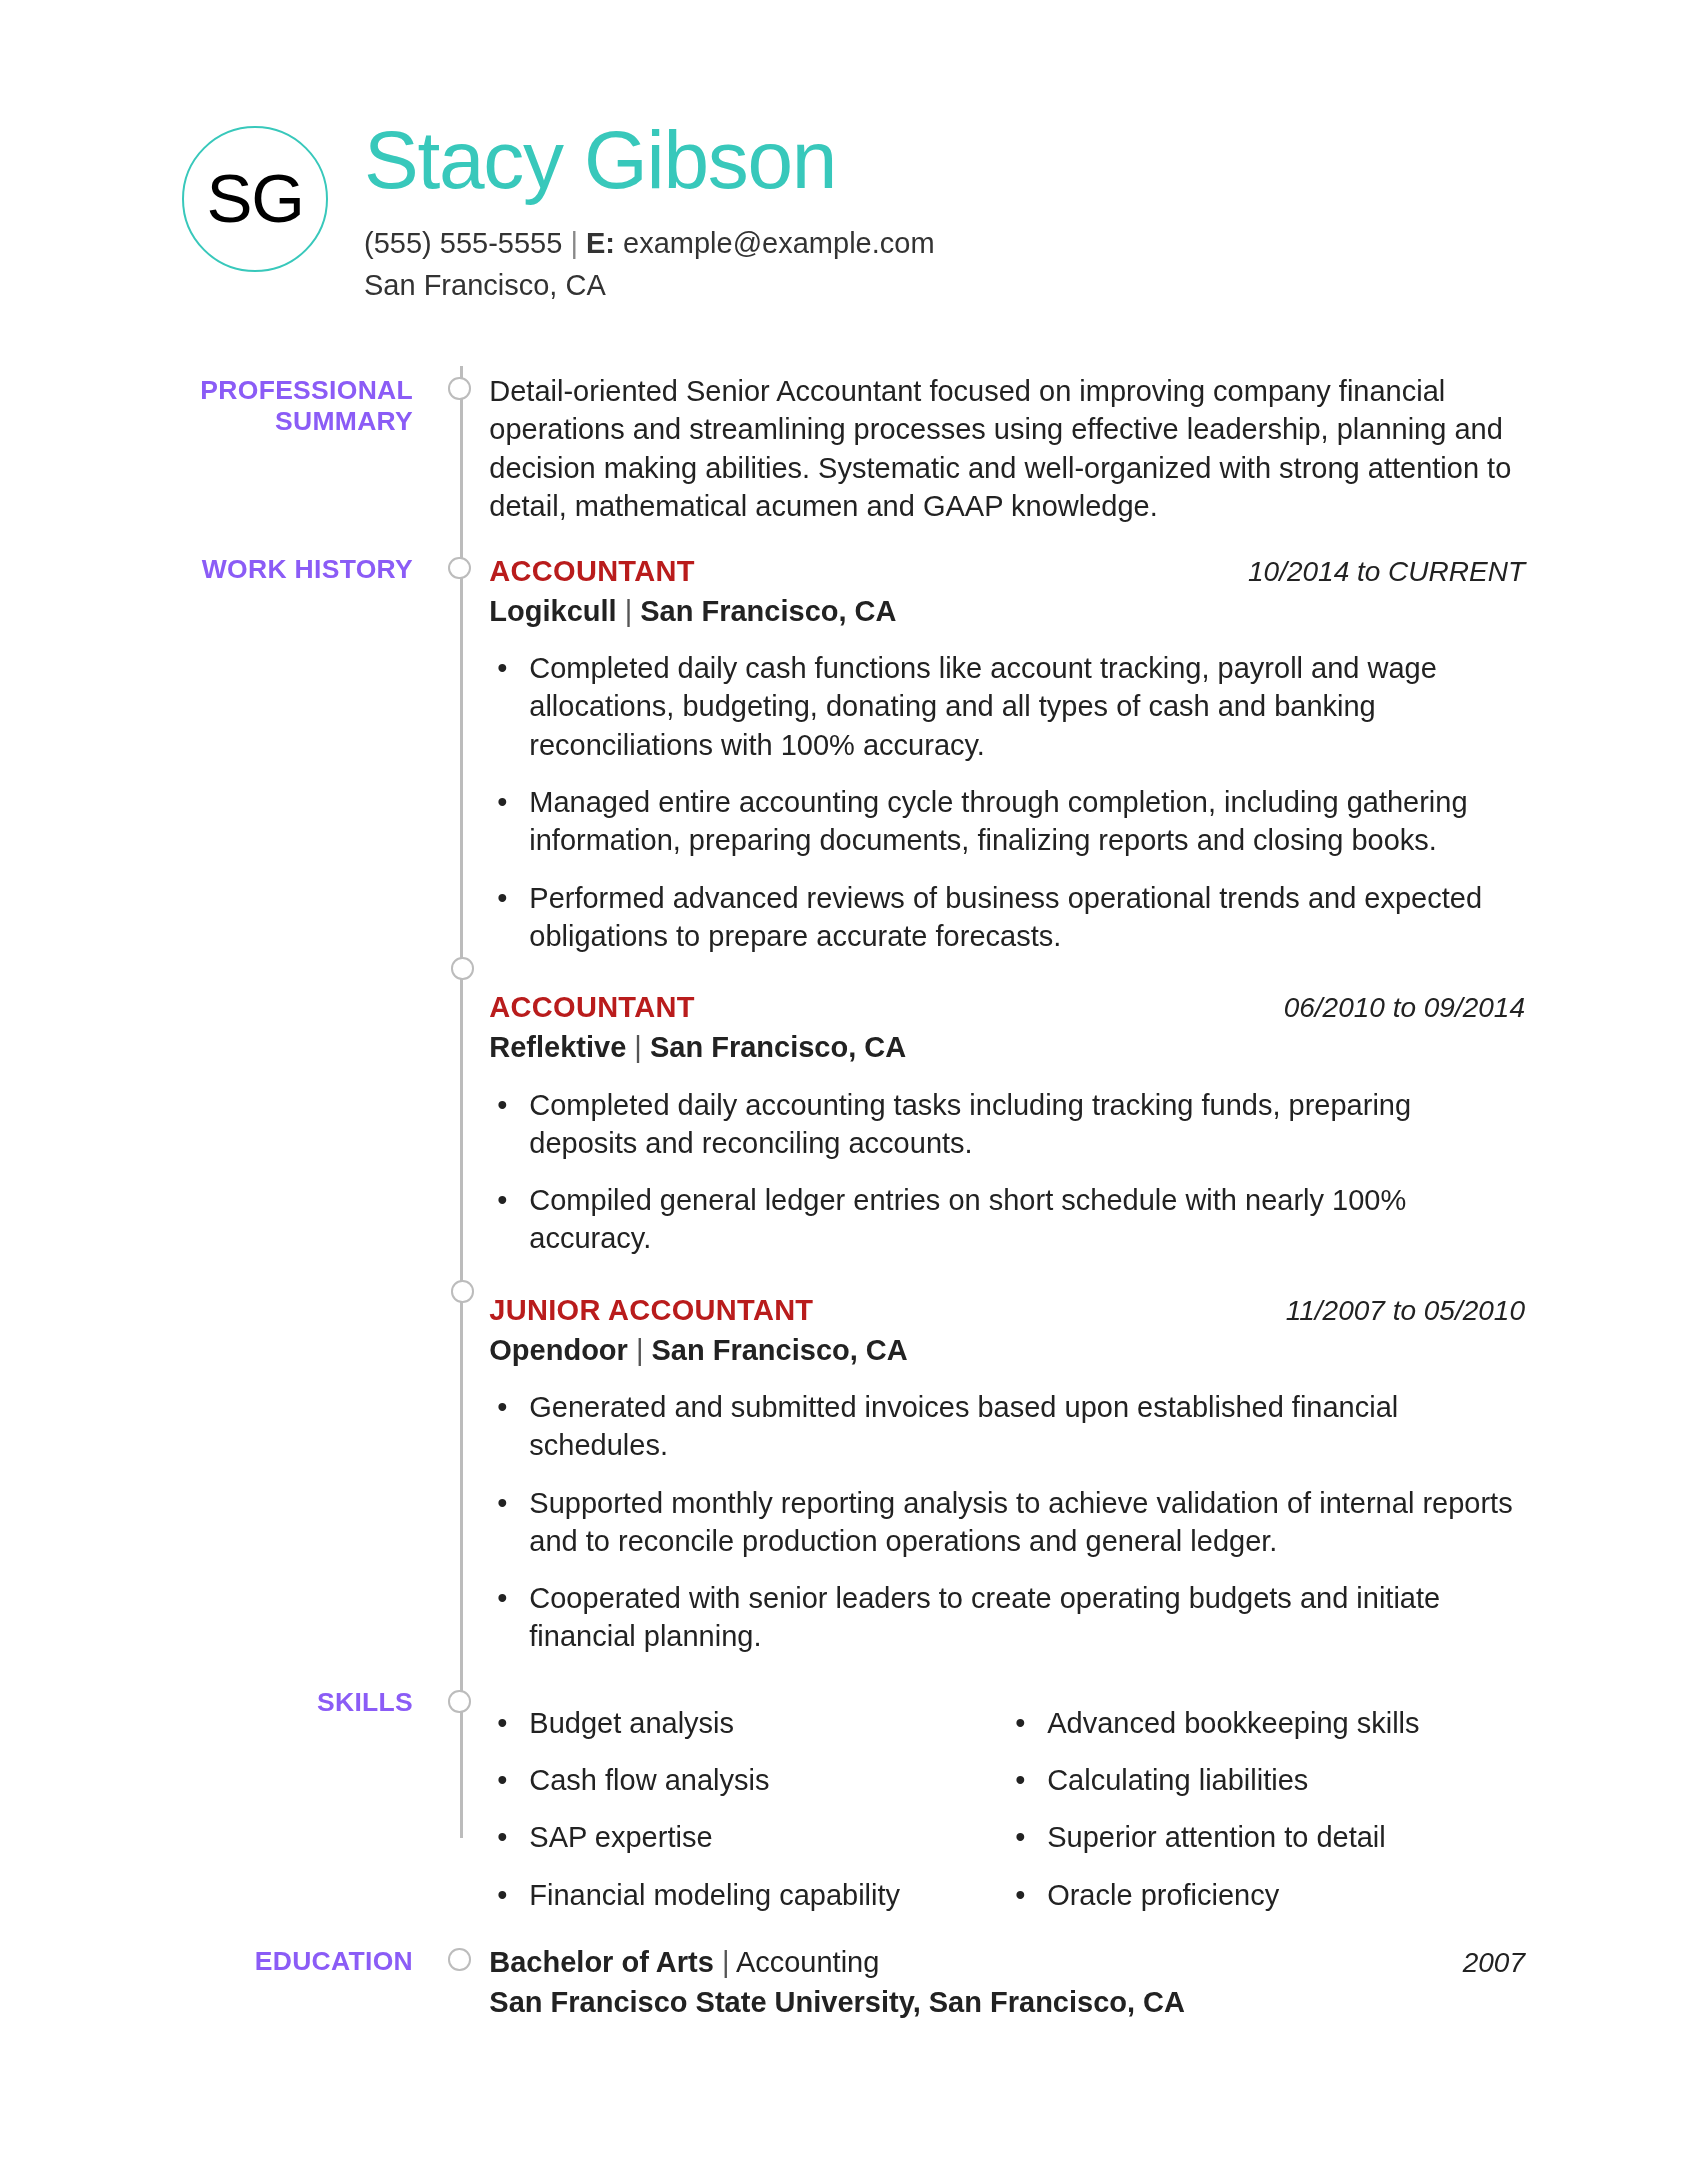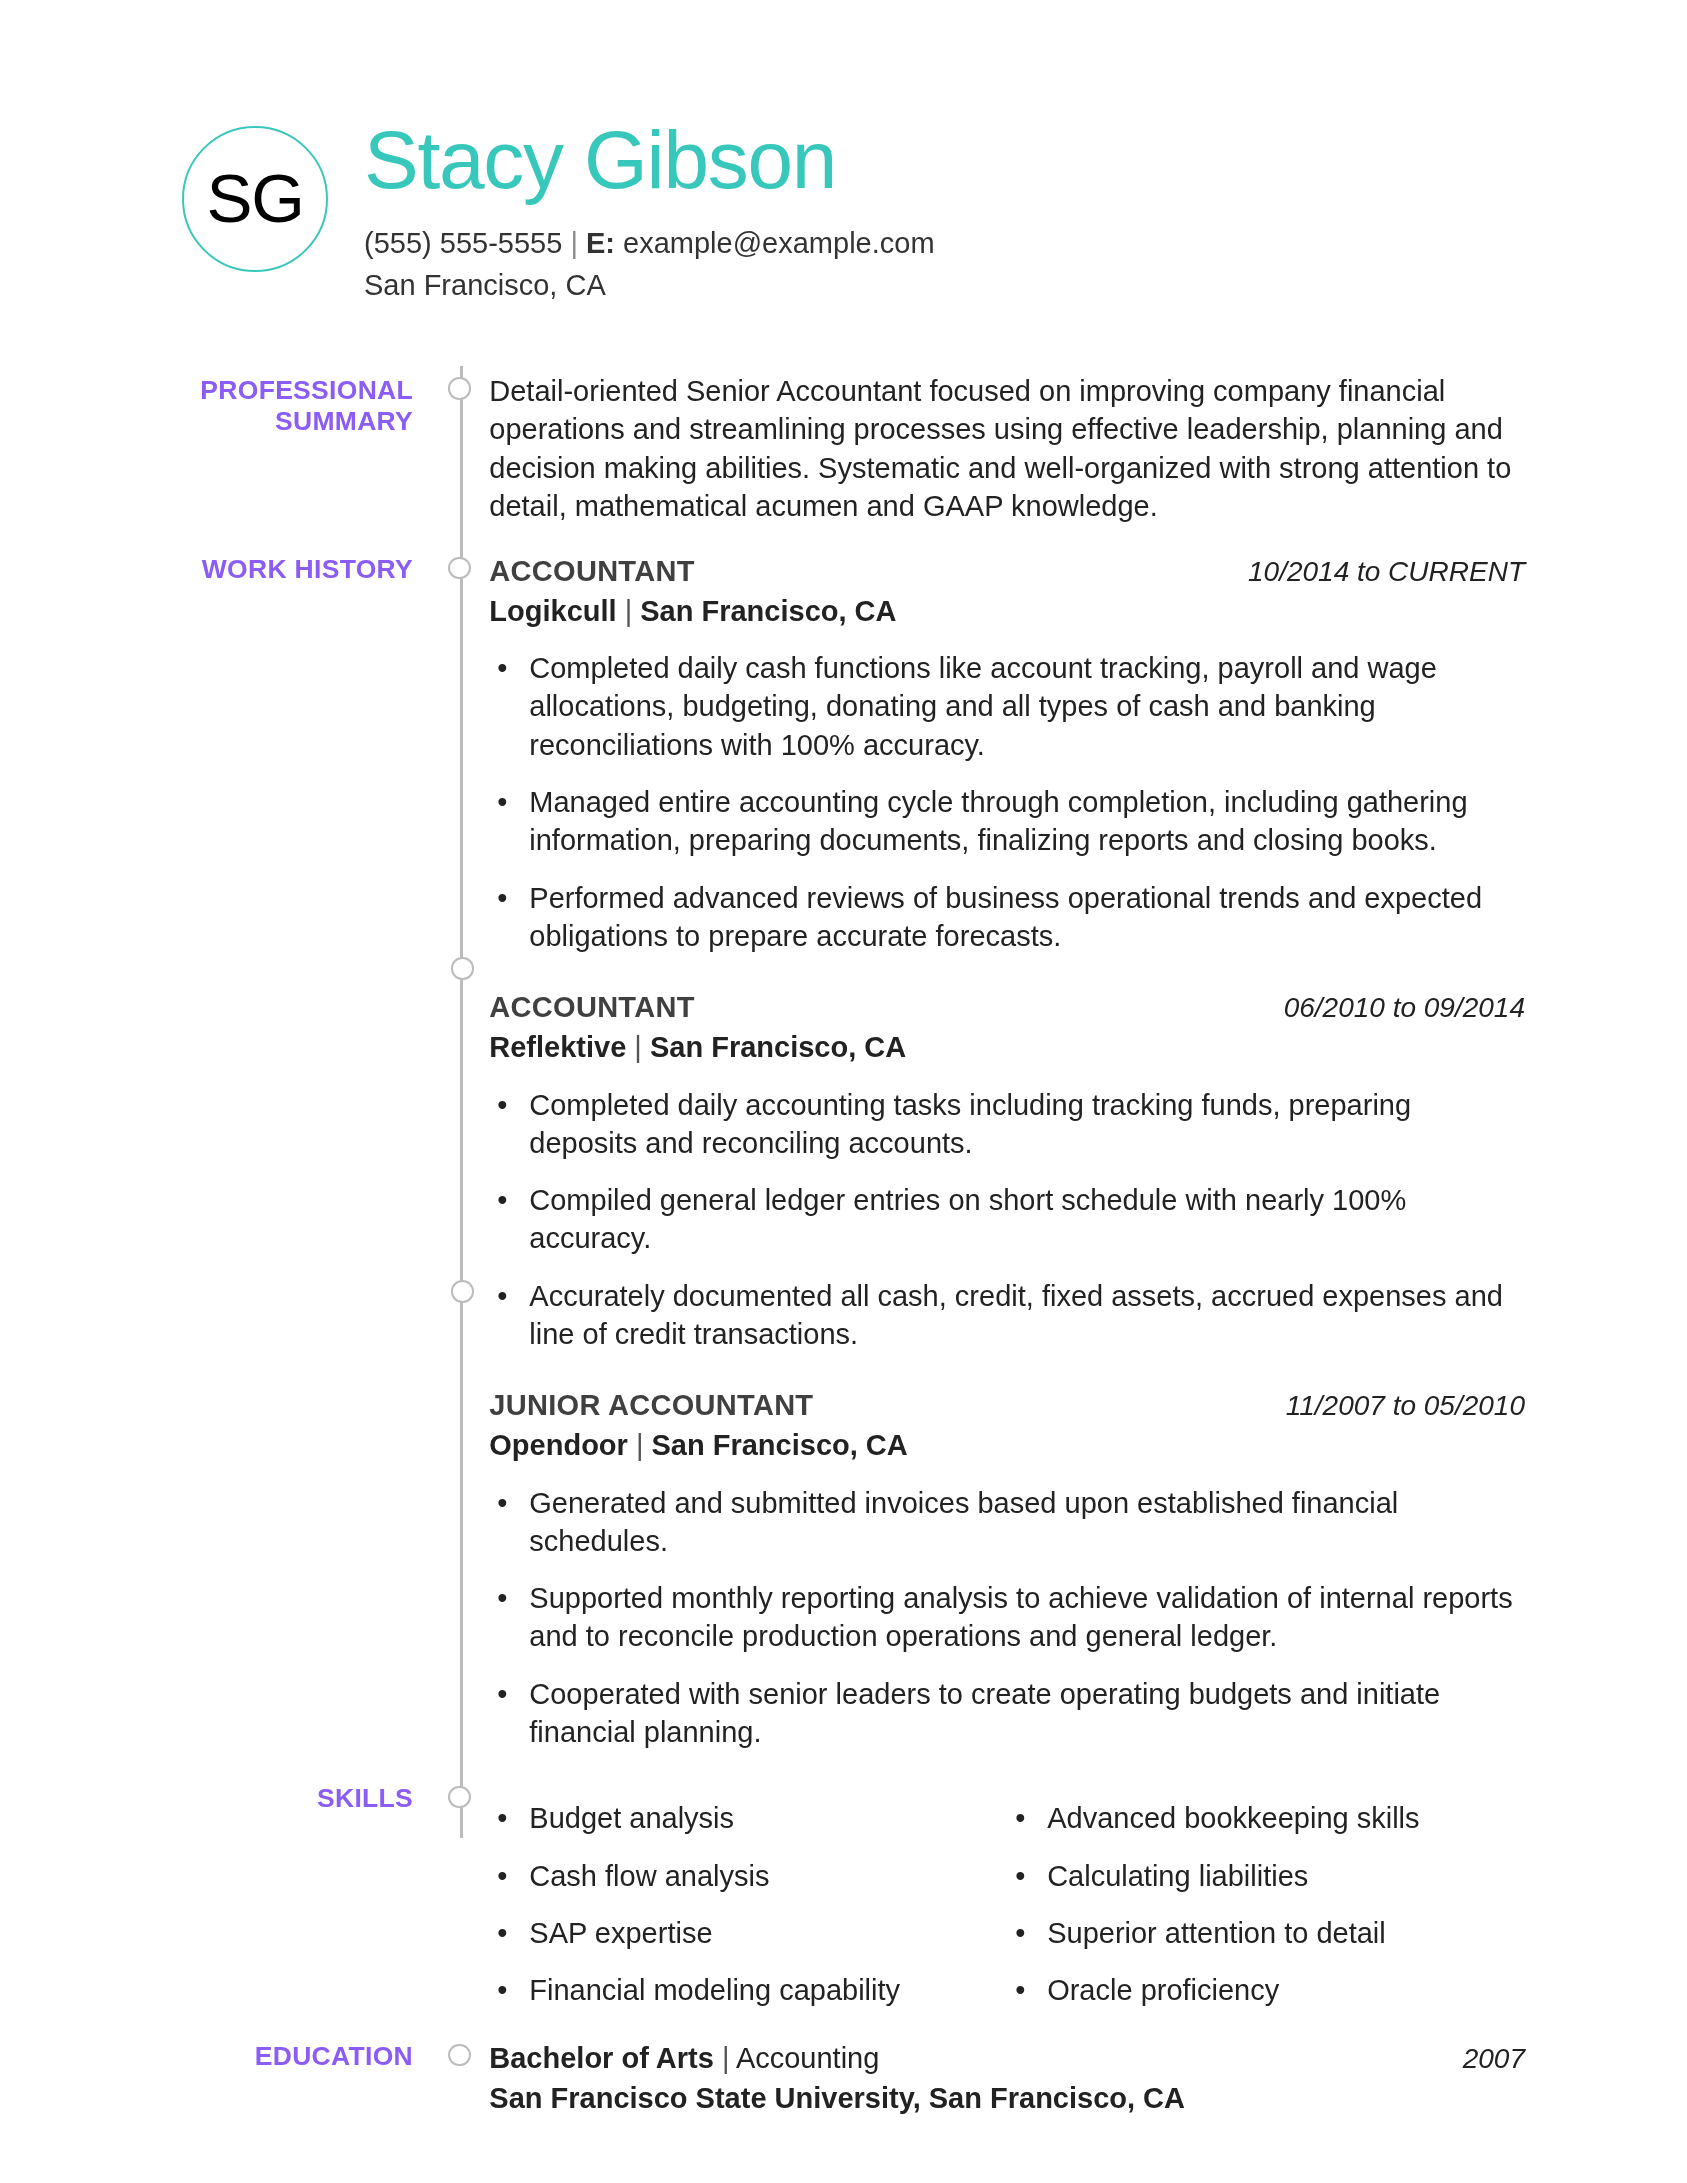--- a/index.html
+++ b/index.html
@@ -27,21 +27,21 @@
          position:relative; top:5.3px; }
   .content { flex:1 1 auto; font-size:29px; line-height:1.32; padding-left:3.3px; }
 
   
   .timeline-line { position:absolute; left:460px; top:366px; width:2.6px; height:1472px; background:#bcbcbc; z-index:0; }
 
   
   .job { margin-bottom:33px; position:relative; }
   .job:last-child { margin-bottom:0; }
   .job-header { display:flex; align-items:baseline; }
-  .job-title { color:#404040; font-weight:700; font-size:29px; letter-spacing:0.3px; }
+  .job-title { color:#b91c1c; font-weight:700; font-size:29px; letter-spacing:0.3px; }
   .job-dates { margin-left:auto; font-style:italic; font-size:28px; color:#222; }
   .job-company { font-weight:700; font-size:29px; margin-top:1.3px; margin-bottom:4px; }
   .job-company .pipe { font-weight:400; color:#555; }
   ul.bullets { list-style:none; padding-left:40px; }
   ul.bullets li { position:relative; margin-bottom:2.6px; line-height:1.32;margin-top:19px; }
   ul.bullets li::before { content:"•"; position:absolute; left:-32px; top:0; font-size:29px; }
 
   
   .extra-dot { position:absolute; width:22.5px; height:22.5px; border:2.6px solid #bcbcbc; border-radius:50%;
                background:#fff; z-index:2; left:451px; }
@@ -119,21 +119,20 @@
           <div class="job-header">
             <span class="job-title">ACCOUNTANT</span>
             <span class="job-dates">06/2010 to 09/2014</span>
           </div>
           <div class="job-company">
             <span>Reflektive</span><span class="pipe"> | </span><span>San Francisco, CA</span>
           </div>
           <ul class="bullets">
             <li>Completed daily accounting tasks including tracking funds, preparing deposits and reconciling accounts.</li>
             <li>Compiled general ledger entries on short schedule with nearly 100% accuracy.</li>
-            <li>Accurately documented all cash, credit, fixed assets, accrued expenses and line of credit transactions.</li>
           </ul>
         </div>
 
         <div class="job">
           <div class="job-header">
             <span class="job-title">JUNIOR ACCOUNTANT</span>
             <span class="job-dates">11/2007 to 05/2010</span>
           </div>
           <div class="job-company">
             <span>Opendoor</span><span class="pipe"> | </span><span>San Francisco, CA</span>

